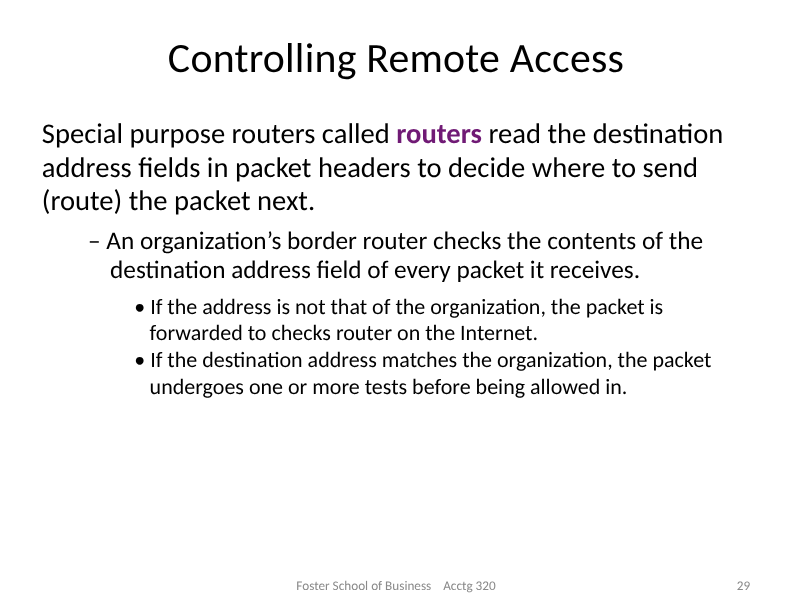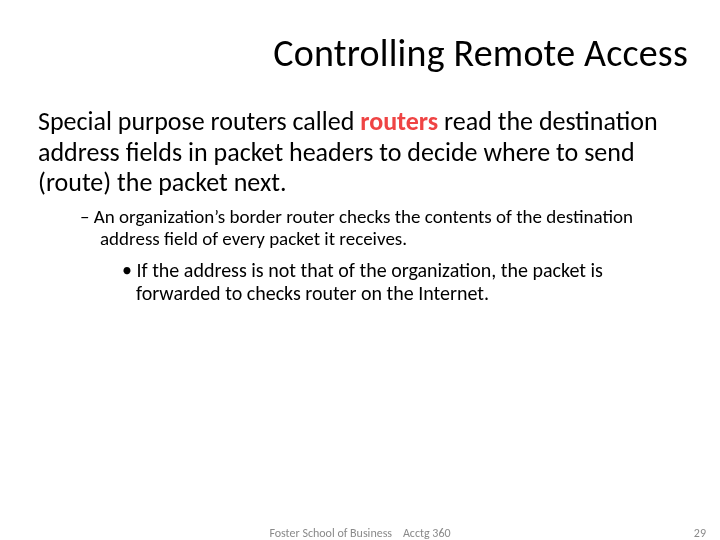--- a/index.html
+++ b/index.html
@@ -14,38 +14,38 @@
   }
   .slide {
     width: 100%;
     height: 100%;
     padding: 24px 32px 0 32px;
     position: relative;
   }
   .title {
     font-size: 38px;
     font-weight: 400;
-    text-align: right;
+    text-align: center;
     margin-top: 6px;
     margin-bottom: 30px;
     letter-spacing: 0.2px;
   }
   .body-text {
     font-size: 26px;
     line-height: 1.18;
     margin-left: 6px;
     margin-right: 6px;
     margin-bottom: 8px;
   }
   .emph {
     font-weight: 700;
-    color: #ef4444;
+    color: #701a75;
   }
   .sub1 {
-    font-size: 19px;
+    font-size: 23px;
     line-height: 1.18;
     margin-left: 48px;
     margin-right: 10px;
     margin-top: 6px;
     margin-bottom: 8px;
     text-indent: -20px;
     padding-left: 20px;
   }
   .sub1::before {
     content: "– ";
@@ -74,40 +74,41 @@
     color: #8a8a8a;
   }
   .footer-center {
     position: absolute;
     left: 50%;
     transform: translateX(-50%);
     white-space: nowrap;
   }
   .footer-right {
     position: absolute;
-    right: 14px;
+    right: 38px;
   }
 </style>
 </head>
 <body>
 
 <div class="slide">
 
   <h1 class="title">Controlling Remote Access</h1>
 
   <p class="body-text">
     <span>Special purpose routers called </span><span class="emph">routers</span><span> read the destination address fields in packet headers to decide where to send (route) the packet next.</span>
   </p>
 
   <p class="sub1">An organization’s border router checks the contents of the destination address field of every packet it receives.</p>
 
   <div class="sub2-group">
     <p class="sub2">If the address is not that of the organization, the packet is forwarded to checks router on the Internet.</p>
+    <p class="sub2">If the destination address matches the organization, the packet undergoes one or more tests before being allowed in.</p>
   </div>
 
   <div class="footer">
     <span class="footer-center">
-      <span>Foster School of Business</span>&nbsp;&nbsp;&nbsp;&nbsp;<span>Acctg 360</span>
+      <span>Foster School of Business</span>&nbsp;&nbsp;&nbsp;&nbsp;<span>Acctg 320</span>
     </span>
     <span class="footer-right">29</span>
   </div>
 
 </div>
 
 </body></html>

